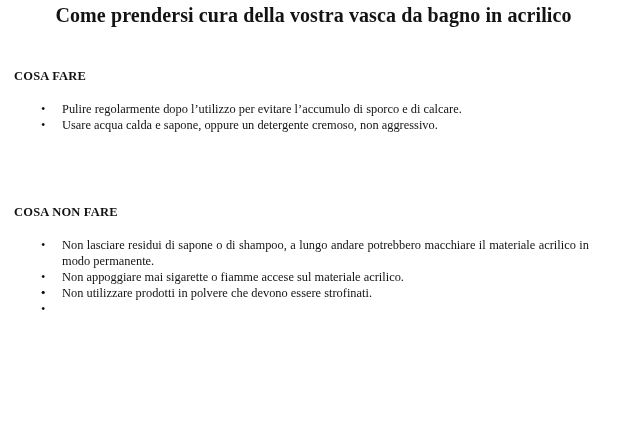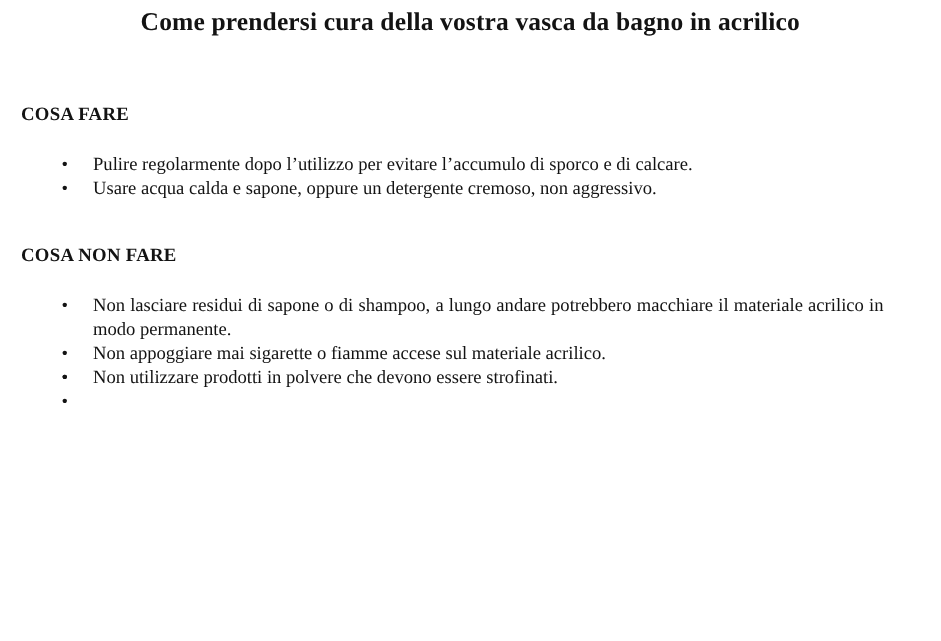--- a/index.html
+++ b/index.html
@@ -18,33 +18,33 @@
   .doc {
     position: relative;
     width: 627px;
     height: 427px;
     background: #ffffff;
   }
   .title {
     margin: 0;
     padding-top: 5px;
     text-align: center;
-    font-size: 17px;
+    font-size: 20px;
     line-height: 20px;
     font-weight: bold;
     letter-spacing: 0.1px;
   }
   #sections {
     padding: 0 38px 0 14px;
   }
   .heading {
     font-size: 12.5px;
     line-height: 14px;
     font-weight: bold;
-    margin-top: 30px;
+    margin-top: 72px;
     letter-spacing: 0.2px;
   }
   #sections > .heading:first-child {
     margin-top: 44px;
   }
   ul.bullets {
     list-style: none;
     margin: 18px 0 0 0;
     padding: 0;
   }

